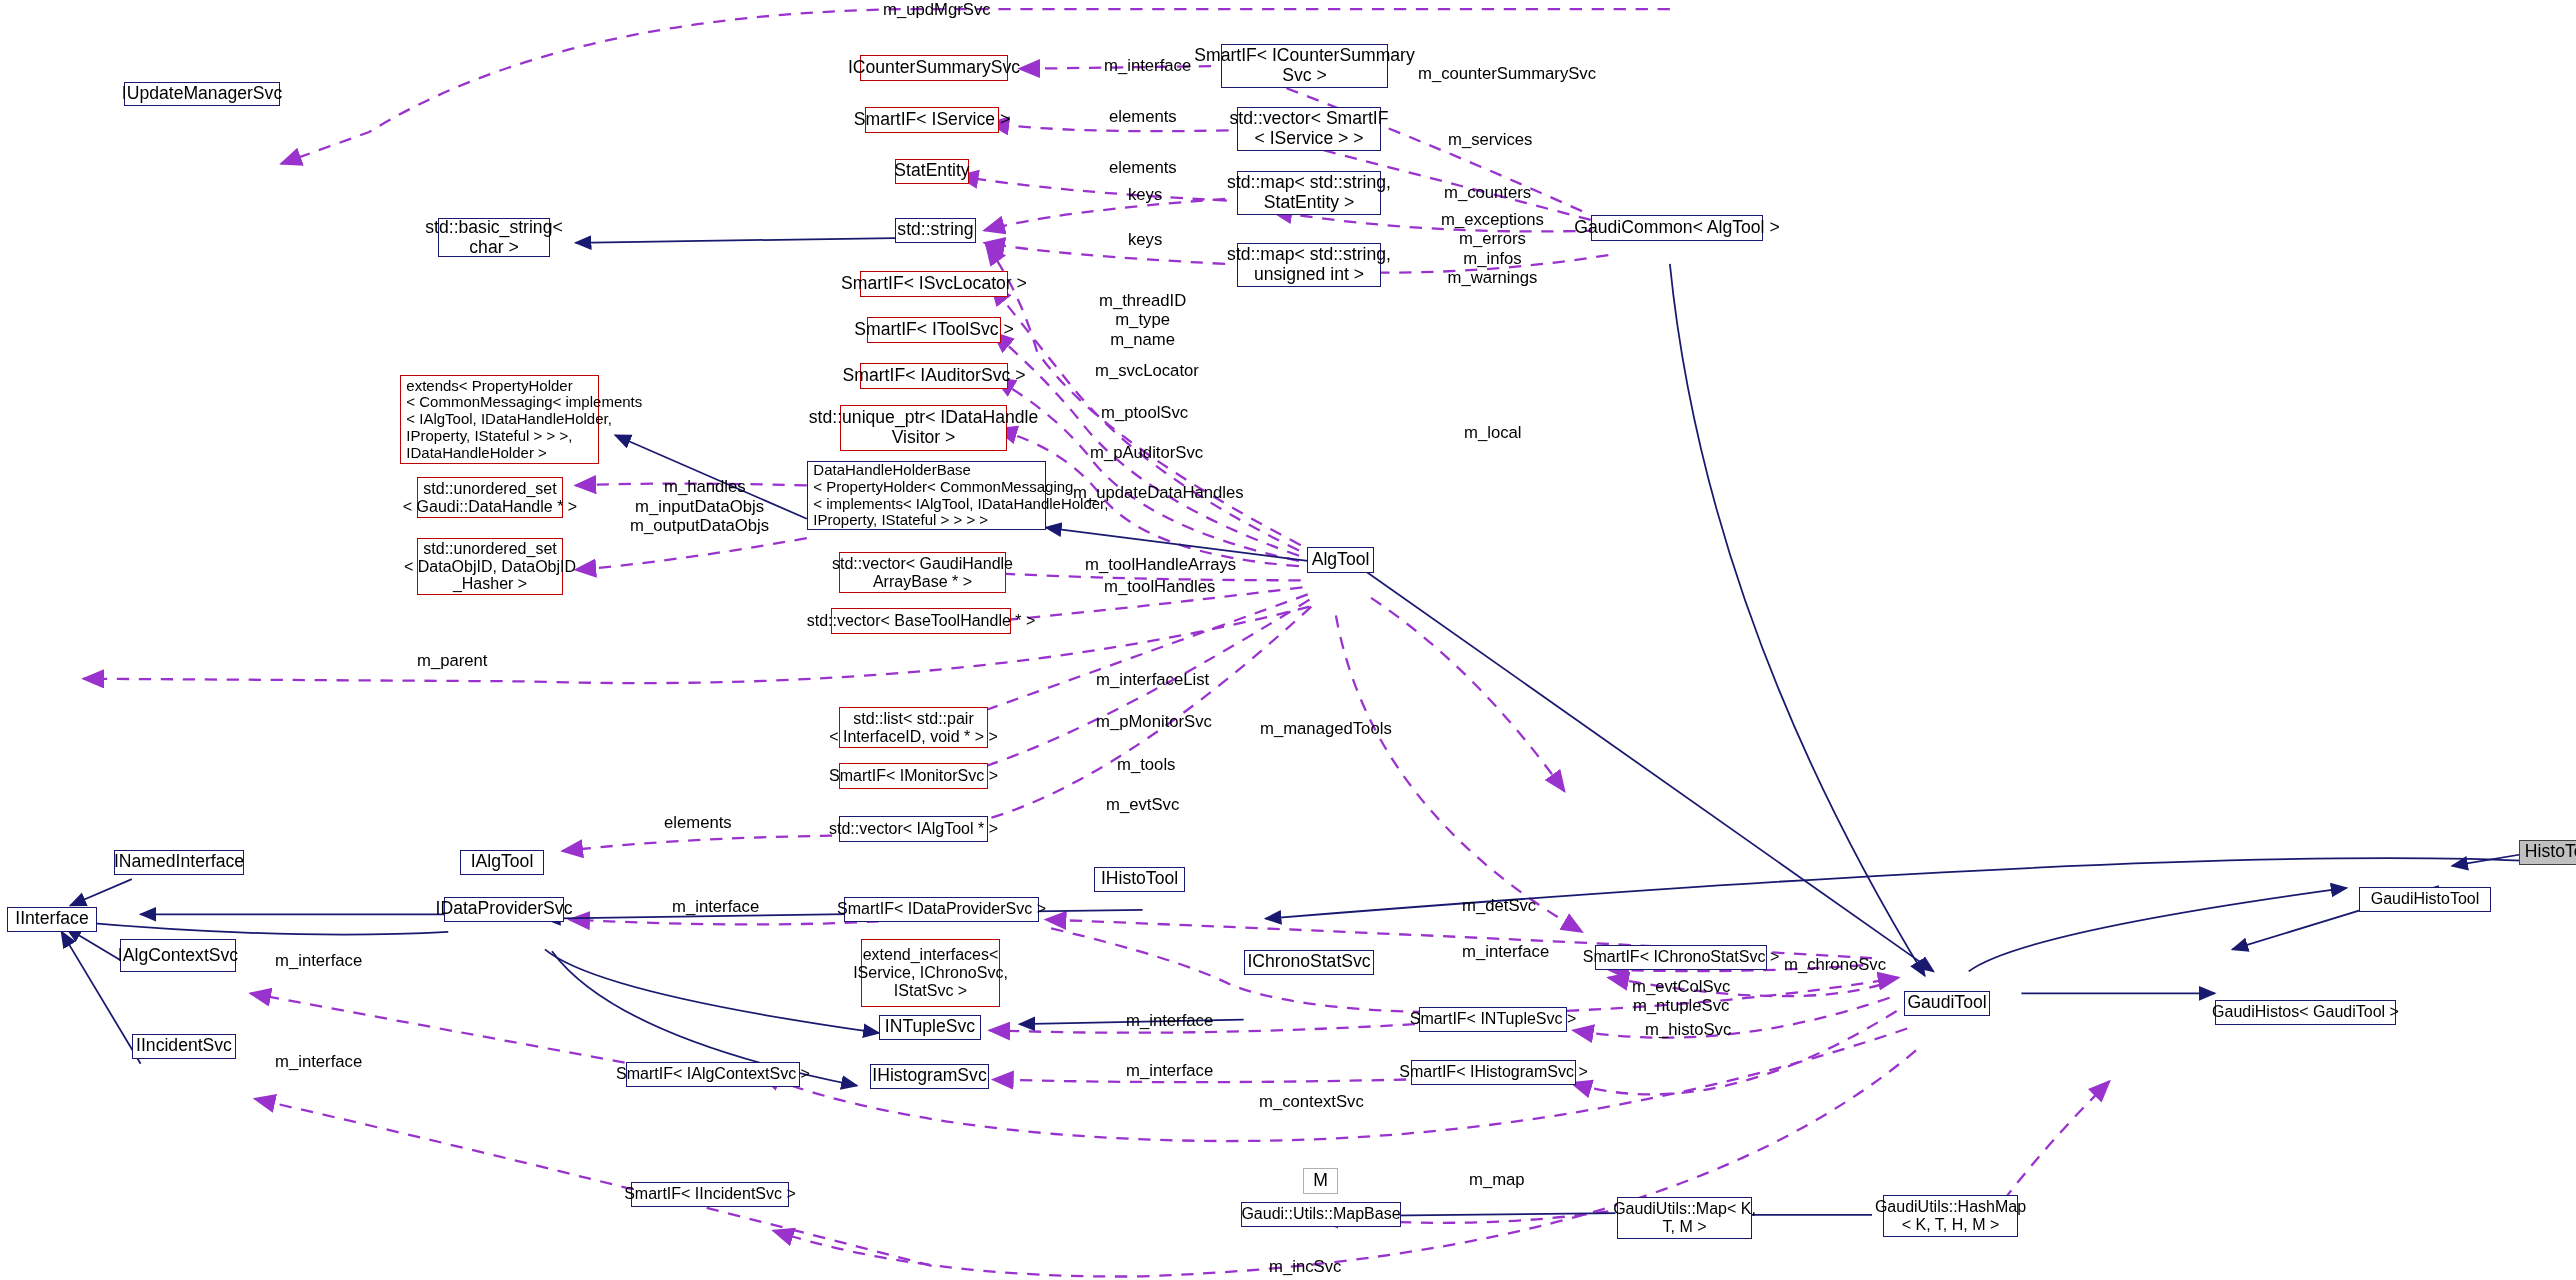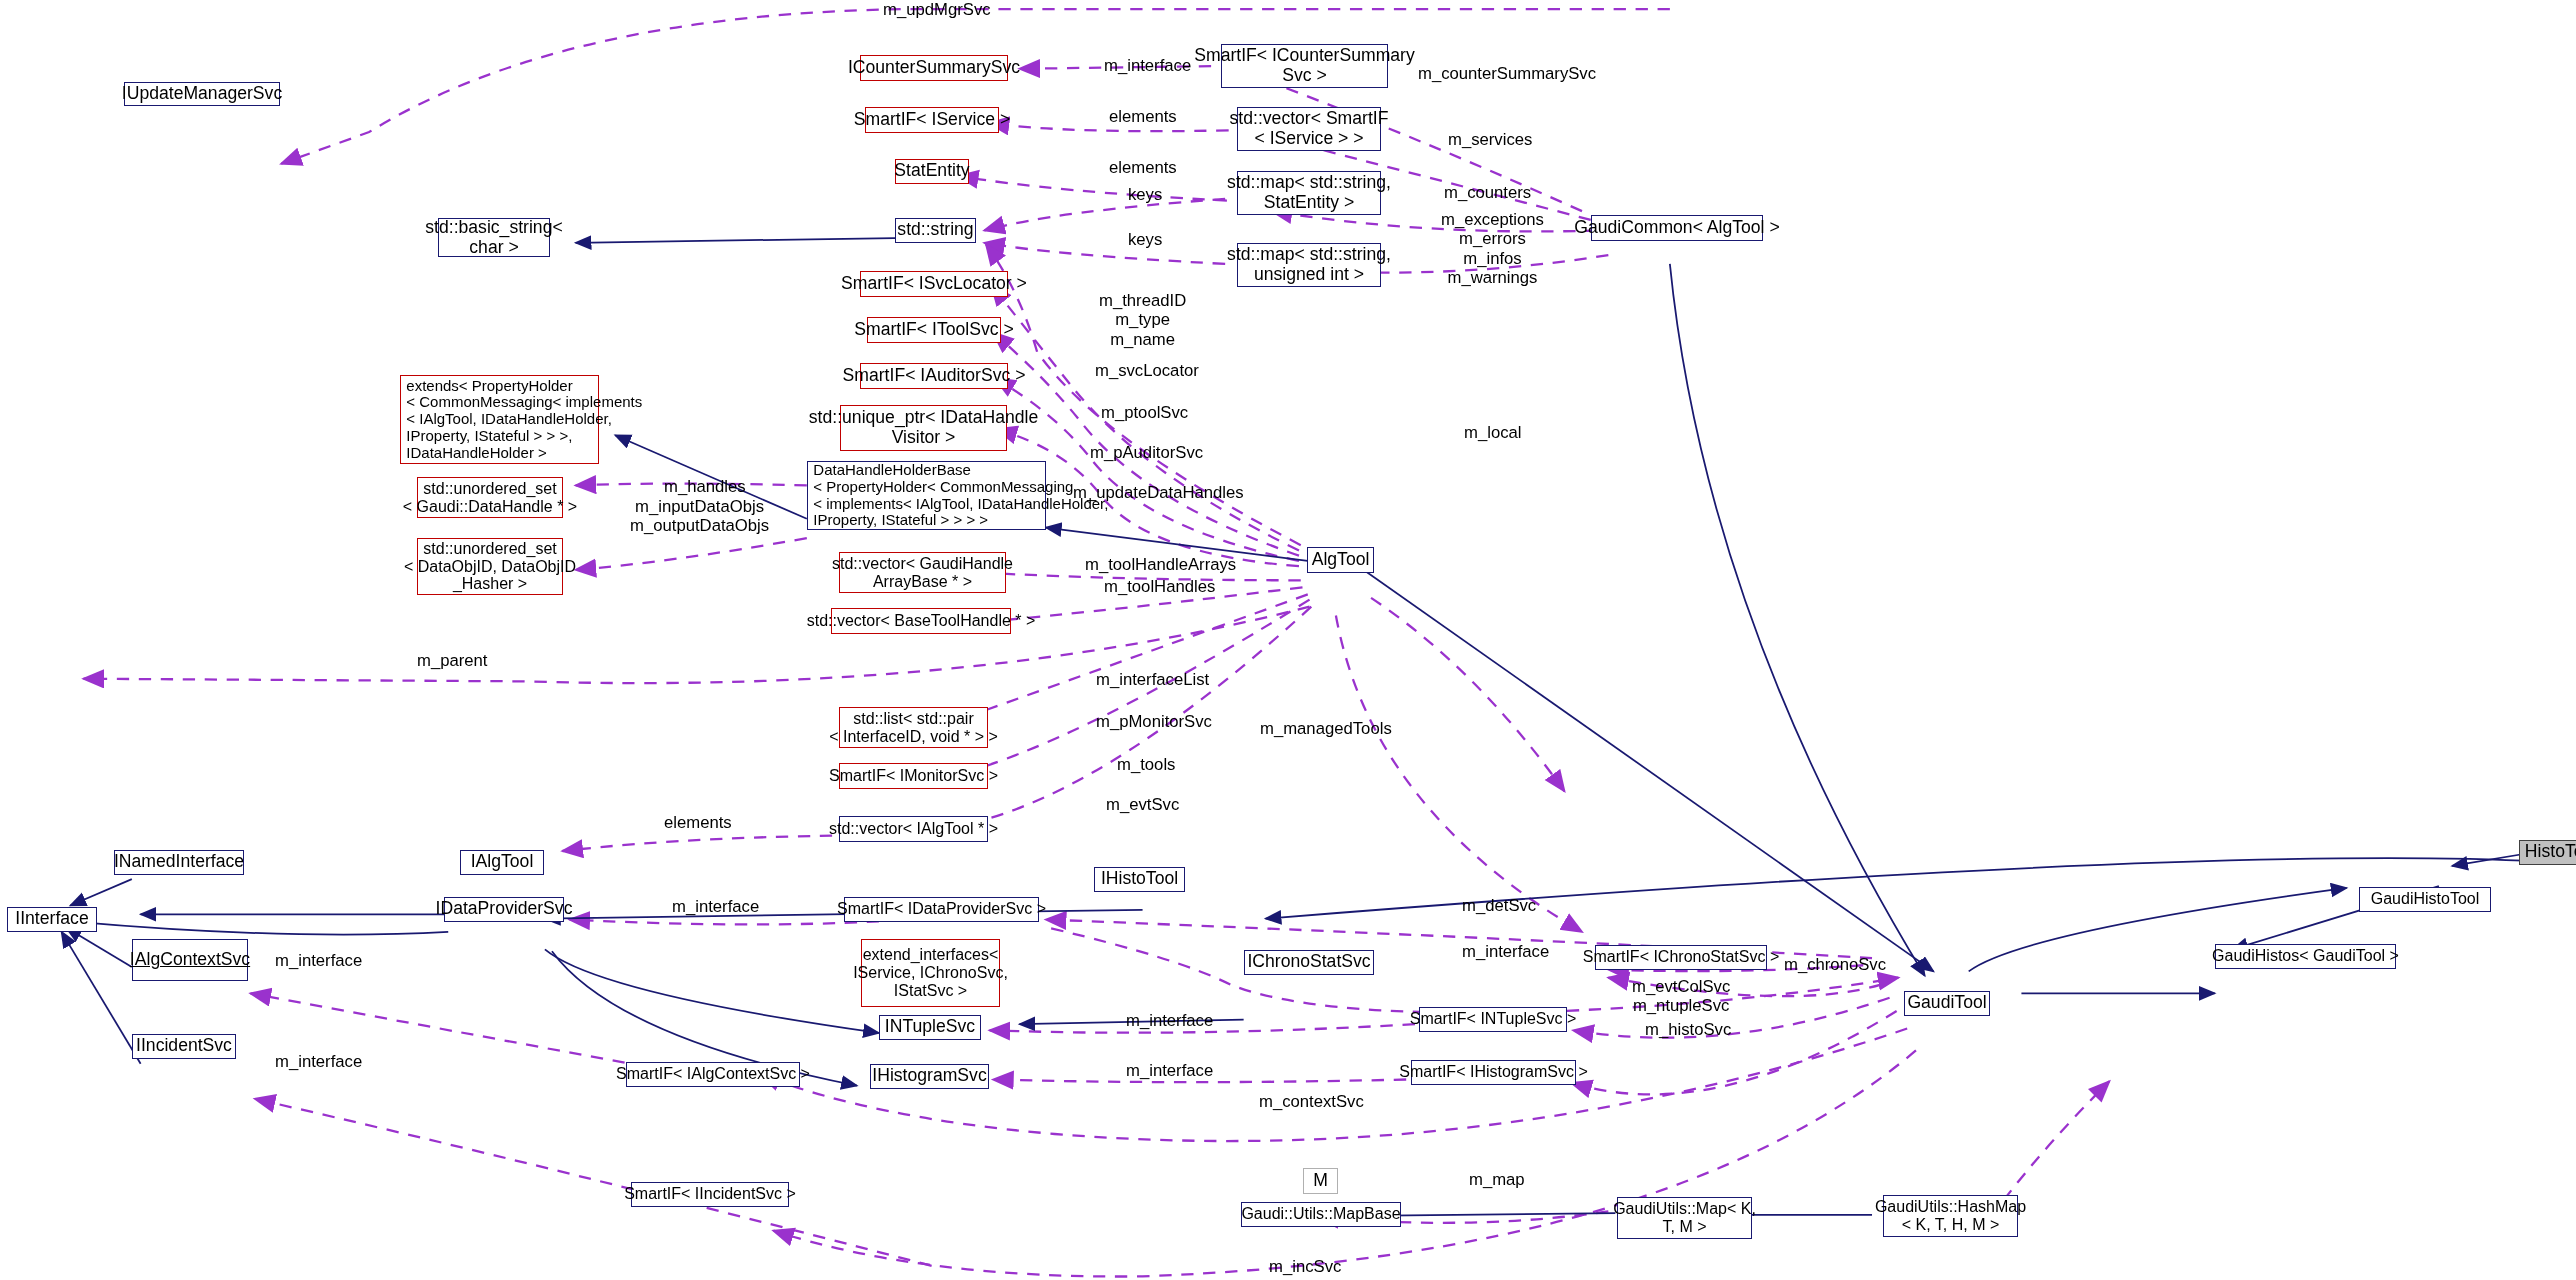--- a/index.html
+++ b/index.html
@@ -237,40 +237,40 @@
 
   <div class="node red" style="left:839px;top:707px;width:149px;height:41px;font-size:16px;"><span>std::list&lt; std::pair
 &lt; InterfaceID, void * &gt; &gt;</span></div>
   <div class="node red" style="left:839px;top:763px;width:149px;height:26px;font-size:16px;"><span>SmartIF&lt; IMonitorSvc &gt;</span></div>
   <div class="node" style="left:839px;top:816px;width:149px;height:26px;font-size:16px;"><span>std::vector&lt; IAlgTool * &gt;</span></div>
 
   <div class="node" style="left:7px;top:879px;width:90px;height:24.6px;margin-top:28px;"><span>IInterface</span></div>
   <div class="node" style="left:114px;top:850px;width:130px;height:24.6px;"><span>INamedInterface</span></div>
   <div class="node" style="left:460px;top:850px;width:84px;height:24.6px;"><span>IAlgTool</span></div>
   <div class="node" style="left:444px;top:897px;width:120px;height:24.6px;"><span>IDataProviderSvc</span></div>
-  <div class="node" style="left:132px;top:939px;width:116px;height:42px;text-decoration:underline;"><span>IAlgContextSvc</span></div>
+  <div class="node" style="left:120px;top:939px;width:116px;height:33px;"><span>IAlgContextSvc</span></div>
   <div class="node" style="left:132px;top:1034px;width:104px;height:24.6px;"><span>IIncidentSvc</span></div>
 
   <div class="node" style="left:1094px;top:867px;width:91px;height:24.6px;"><span>IHistoTool</span></div>
   <div class="node" style="left:844px;top:897px;width:195px;height:24.6px;font-size:16px;"><span>SmartIF&lt; IDataProviderSvc &gt;</span></div>
   <div class="node red" style="left:861px;top:939px;width:139px;height:68px;font-size:16px;"><span>extend_interfaces&lt;
 IService, IChronoSvc,
 IStatSvc &gt;</span></div>
   <div class="node" style="left:1244px;top:950px;width:130px;height:24.6px;"><span>IChronoStatSvc</span></div>
   <div class="node" style="left:879px;top:1015px;width:102px;height:24.6px;align-items:flex-end;"><span>INTupleSvc</span></div>
   <div class="node" style="left:870px;top:1064px;width:119px;height:24.6px;"><span>IHistogramSvc</span></div>
   <div class="node" style="left:626px;top:1062px;width:174px;height:24.6px;font-size:16px;"><span>SmartIF&lt; IAlgContextSvc &gt;</span></div>
   <div class="node" style="left:631px;top:1182px;width:158px;height:24.6px;font-size:16px;"><span>SmartIF&lt; IIncidentSvc &gt;</span></div>
 
   <div class="node" style="left:1595px;top:945px;width:172px;height:24.6px;font-size:16px;"><span>SmartIF&lt; IChronoStatSvc &gt;</span></div>
   <div class="node" style="left:1419px;top:1007px;width:148px;height:24.6px;font-size:16px;"><span>SmartIF&lt; INTupleSvc &gt;</span></div>
   <div class="node" style="left:1411px;top:1060px;width:165px;height:24.6px;font-size:16px;"><span>SmartIF&lt; IHistogramSvc &gt;</span></div>
 
   <div class="node" style="left:1904px;top:976px;width:86px;height:24.6px;margin-top:15px;"><span>GaudiTool</span></div>
-  <div class="node" style="left:2215px;top:944px;width:181px;height:24.6px;font-size:16px;"><span>GaudiHistos&lt; GaudiTool &gt;</span></div>
+  <div class="node" style="left:2215px;top:1000px;width:181px;height:24.6px;font-size:16px;"><span>GaudiHistos&lt; GaudiTool &gt;</span></div>
   <div class="node" style="left:2359px;top:887px;width:132px;height:24.6px;font-size:16px;"><span>GaudiHistoTool</span></div>
   <div class="node grey" style="left:2519px;top:840px;width:84px;height:24.6px;"><span>HistoTool</span></div>
 
   <div class="node lightgrey" style="left:1303px;top:1168px;width:35px;height:26px;"><span>M</span></div>
   <div class="node" style="left:1241px;top:1202px;width:160px;height:24.6px;font-size:16px;"><span>Gaudi::Utils::MapBase</span></div>
   <div class="node" style="left:1617px;top:1197px;width:135px;height:42px;font-size:16px;"><span>GaudiUtils::Map&lt; K,
 T, M &gt;</span></div>
   <div class="node" style="left:1883px;top:1195px;width:135px;height:42px;font-size:16px;"><span>GaudiUtils::HashMap
 &lt; K, T, H, M &gt;</span></div>
 

